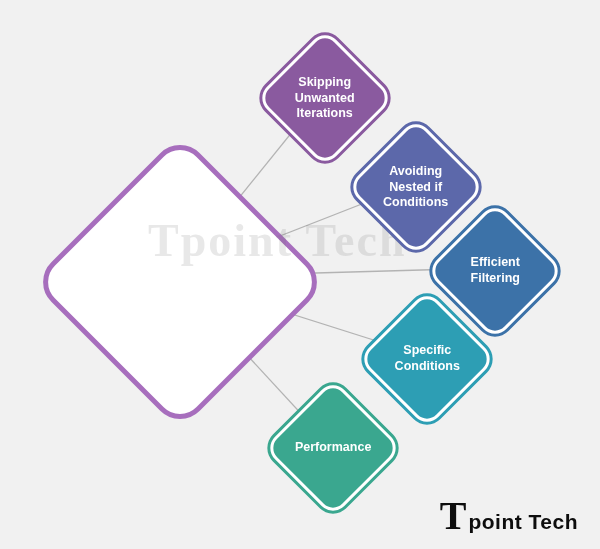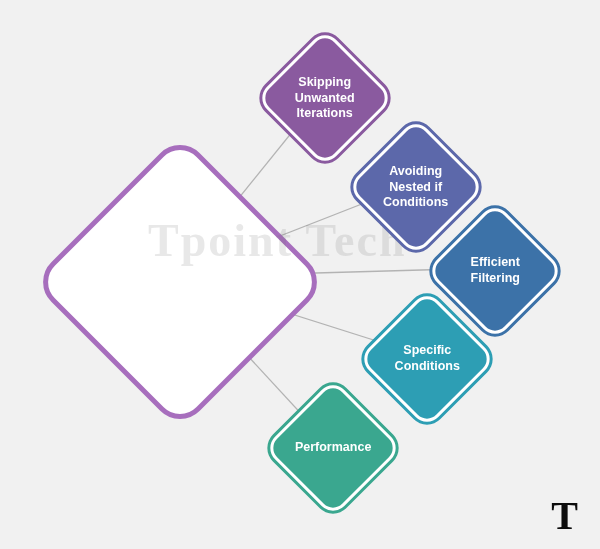--- a/index.html
+++ b/index.html
@@ -143,15 +143,16 @@
   <div class="node node-4" style="--c: #2d9eb4;">
     <span class="lbl">Specific Conditions</span>
   </div>
 
   <div class="node node-5" style="--c: #3aa78f;">
     <span class="lbl">Performance</span>
   </div>
 
   <div class="logo">
     <span class="logo-t">T</span>
+    <span class="logo-name">point Tech</span>
   </div>
 
 </div>
 
 </body></html>

